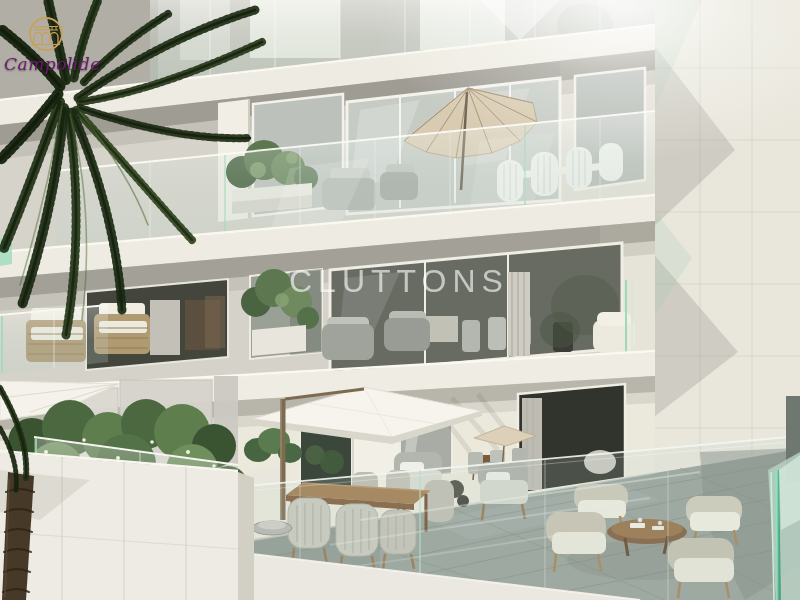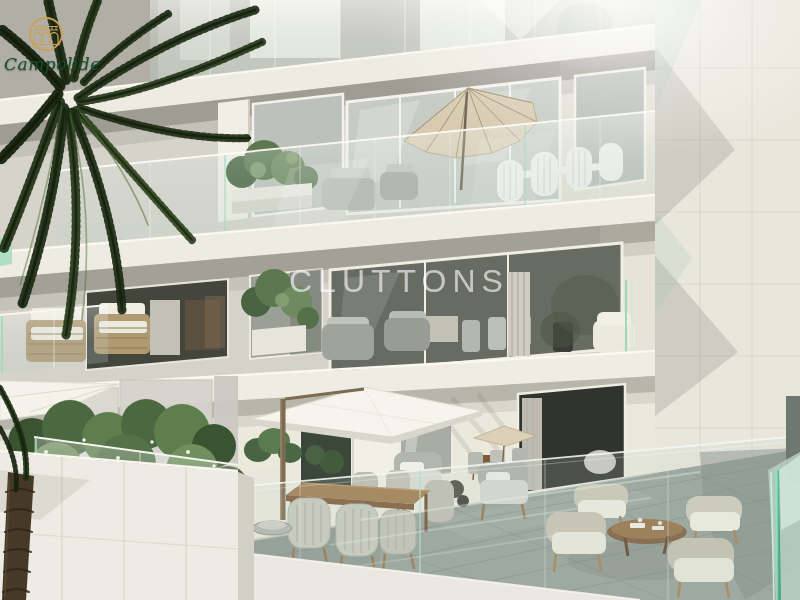--- a/index.html
+++ b/index.html
@@ -5,21 +5,21 @@
   html,body{margin:0;padding:0;background:#222;}
   .canvas{position:relative;width:800px;height:600px;overflow:hidden;
           background:#d6d3ca;font-family:"Liberation Sans",sans-serif;}
   .canvas svg{position:absolute;left:0;top:0;}
   .watermark{position:absolute;left:289px;top:263px;font-size:32px;letter-spacing:6px;
              font-weight:400;color:rgba(255,255,255,0.62);white-space:nowrap;
              font-family:"Liberation Sans",sans-serif;}
   .logo{position:absolute;left:2px;top:6px;width:130px;height:86px;}
   .logo .emblem{position:absolute;left:14px;top:-2px;}
   .logo .logo-text{position:absolute;left:2px;top:48px;font-family:"DejaVu Serif",serif;
-                   font-style:italic;font-size:17px;letter-spacing:0.5px;color:#14532d;
+                   font-style:italic;font-size:17px;letter-spacing:0.5px;color:#701a75;
                    text-shadow:0 1px 2px rgba(0,0,0,0.45);}
 </style>
 </head>
 <body>
 
 <div class="canvas">
 
 <svg width="800" height="600" viewBox="0 0 800 600">
   <defs>
     <linearGradient id="gg" x1="0" y1="0" x2="0" y2="1">

